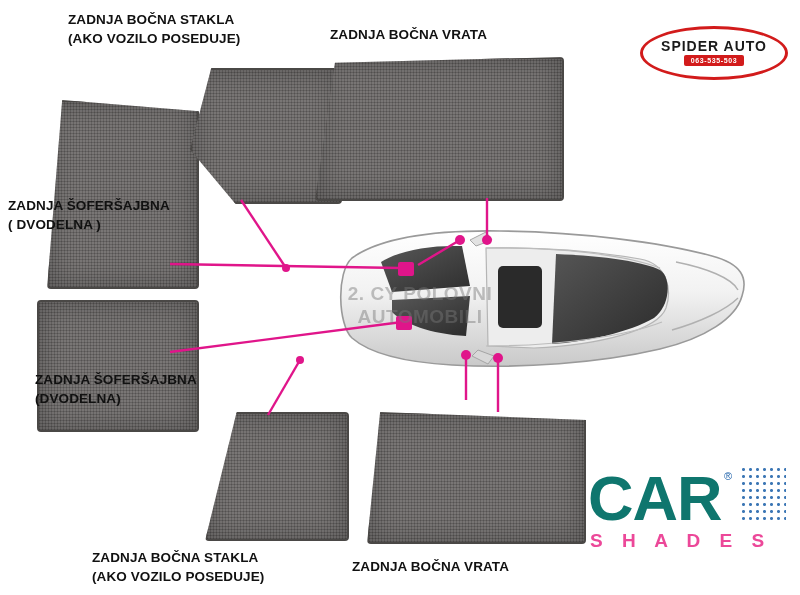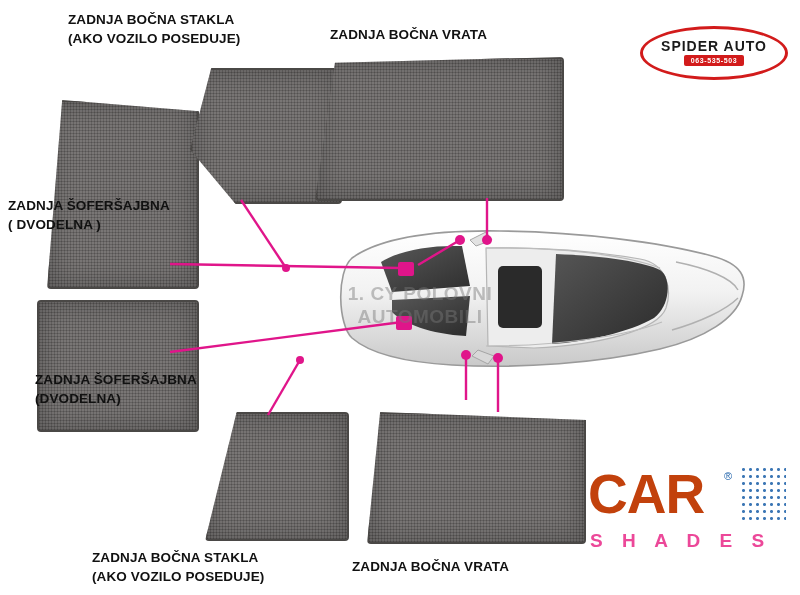--- a/index.html
+++ b/index.html
@@ -98,23 +98,23 @@
   }
   
   .carshades {
     position: absolute;
     left: 588px; top: 462px;
     width: 200px; height: 95px;
   }
   .cs-main {
     position: absolute;
     left: 0; top: 0;
-    font-size: 55px;
-    font-weight: bold;
-    color: #c2410c;
+    font-size: 63px;
+    font-weight: bold;
+    color: #0f766e;
     letter-spacing: -1px;
     font-family: "Liberation Sans", sans-serif;
   }
   .cs-reg {
     position: absolute;
     left: 136px; top: 8px;
     font-size: 11px;
     color: #1b5fa8;
   }
   .cs-sub {
@@ -219,21 +219,21 @@
       <rect x="396" y="316" width="16" height="14" rx="2"></rect>
       <circle cx="460" cy="240" r="5"></circle>
       <circle cx="487" cy="240" r="5"></circle>
       <circle cx="466" cy="355" r="5"></circle>
       <circle cx="498" cy="358" r="5"></circle>
       <circle cx="286" cy="268" r="4"></circle>
       <circle cx="300" cy="360" r="4"></circle>
     </g>
   </svg>
 
-  <div class="wm" style="left:330px; top:282px; width:180px;">1. CY POLOVNI
+  <div class="wm" style="left:330px; top:282px; width:180px;">2. CY POLOVNI
 AUTOMOBILI</div>
 
   <div class="label" style="left:68px; top:10px; width:212px;">ZADNJA BOČNA STAKLA
 (AKO VOZILO POSEDUJE)</div>
   <div class="label" style="left:330px; top:25px; width:200px;">ZADNJA BOČNA VRATA</div>
   <div class="label" style="left:8px; top:196px; width:205px;">ZADNJA ŠOFERŠAJBNA
 ( DVODELNA )</div>
   <div class="label" style="left:35px; top:370px; width:205px;">ZADNJA ŠOFERŠAJBNA
 (DVODELNA)</div>
   <div class="label" style="left:92px; top:548px; width:212px;">ZADNJA BOČNA STAKLA

